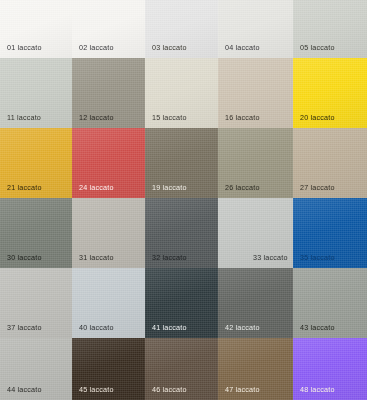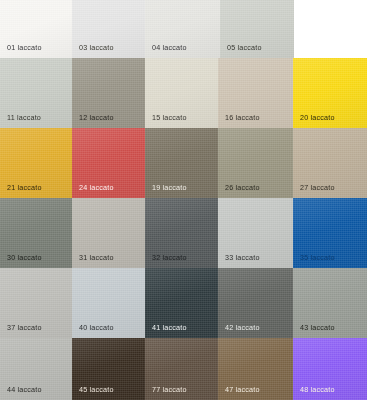--- a/index.html
+++ b/index.html
@@ -72,20 +72,25 @@
 <body>
 
 <div id="swatch-chart">
 
   <div class="swatch-row row-first">
     <div class="swatch col-1" style="background-color: rgb(247, 246, 243);">
       <span class="texture"></span>
       <span class="sheen"></span>
       <span class="swatch-label" style="color: rgb(55, 55, 58);">01 laccato</span>
     </div>
+    <div class="swatch col-2" style="background-color: rgb(246, 245, 242);">
+      <span class="texture"></span>
+      <span class="sheen"></span>
+      <span class="swatch-label" style="color: rgb(55, 55, 58);">02 laccato</span>
+    </div>
     <div class="swatch col-3" style="background-color: #e5e5e5;">
       <span class="texture"></span>
       <span class="sheen"></span>
       <span class="swatch-label" style="color: rgb(56, 55, 47);">03 laccato</span>
     </div>
     <div class="swatch col-4" style="background-color: rgb(229, 229, 225);">
       <span class="texture"></span>
       <span class="sheen"></span>
       <span class="swatch-label" style="color: rgb(55, 55, 58);">04 laccato</span>
     </div>
@@ -164,21 +169,21 @@
       <span class="swatch-label" style="color: rgb(44, 43, 39);">31 laccato</span>
     </div>
     <div class="swatch col-3" style="background-color: rgb(83, 88, 90);">
       <span class="texture"></span>
       <span class="sheen"></span>
       <span class="swatch-label" style="color: rgb(29, 32, 34);">32 laccato</span>
     </div>
     <div class="swatch col-4" style="background-color: rgb(195, 198, 195);">
       <span class="texture"></span>
       <span class="sheen"></span>
-      <span class="swatch-label" style="color: rgb(45, 47, 46);">33 laccato</span>
+      <span class="swatch-label" style="color: rgb(45, 47, 46); margin-left: 28px;">33 laccato</span>
     </div>
     <div class="swatch col-5" style="background-color: rgb(11, 87, 164);">
       <span class="texture"></span>
       <span class="sheen"></span>
       <span class="swatch-label" style="color: rgb(10, 60, 114);">35 laccato</span>
     </div>
   </div>
 
   <div class="swatch-row row-std">
     <div class="swatch col-1" style="background-color: rgb(189, 189, 184);">
@@ -215,21 +220,21 @@
       <span class="swatch-label" style="color: rgb(44, 44, 41);">44 laccato</span>
     </div>
     <div class="swatch col-2" style="background-color: rgb(56, 44, 32);">
       <span class="texture"></span>
       <span class="sheen"></span>
       <span class="swatch-label" style="color: rgb(236, 228, 218);">45 laccato</span>
     </div>
     <div class="swatch col-3" style="background-color: rgb(94, 79, 65);">
       <span class="texture"></span>
       <span class="sheen"></span>
-      <span class="swatch-label" style="color: rgb(239, 231, 220);">77 laccato</span>
+      <span class="swatch-label" style="color: rgb(239, 231, 220);">46 laccato</span>
     </div>
     <div class="swatch col-4" style="background-color: rgb(124, 101, 71);">
       <span class="texture"></span>
       <span class="sheen"></span>
       <span class="swatch-label" style="color: rgb(242, 235, 223);">47 laccato</span>
     </div>
     <div class="swatch col-5" style="background-color: #8b5cf6;">
       <span class="texture"></span>
       <span class="sheen"></span>
       <span class="swatch-label" style="color: rgb(248, 240, 228);">48 laccato</span>

